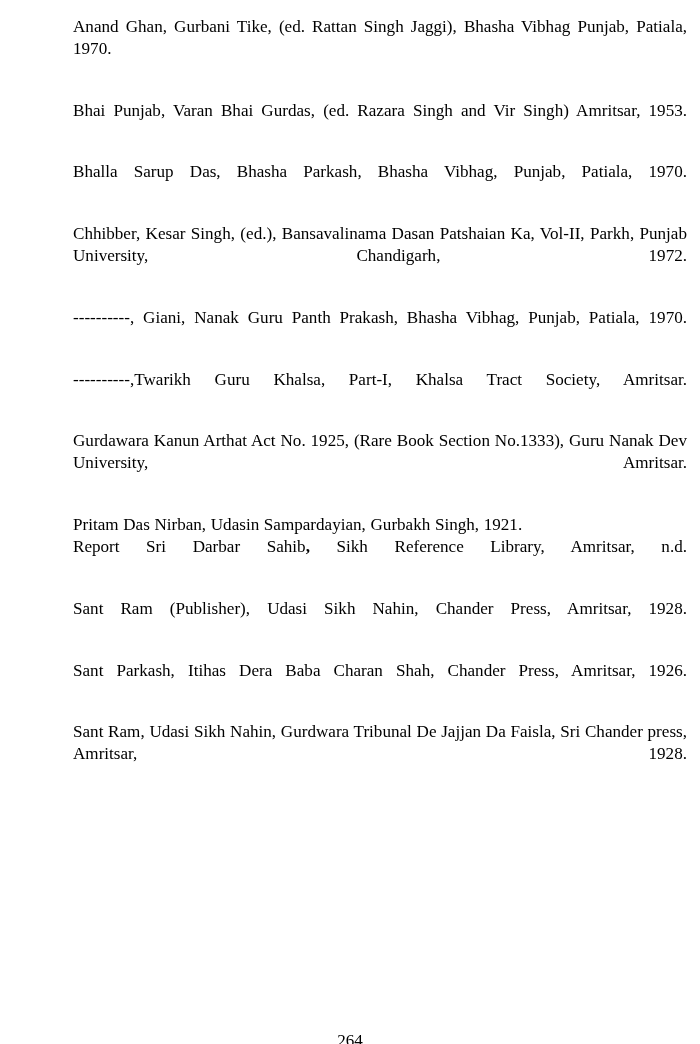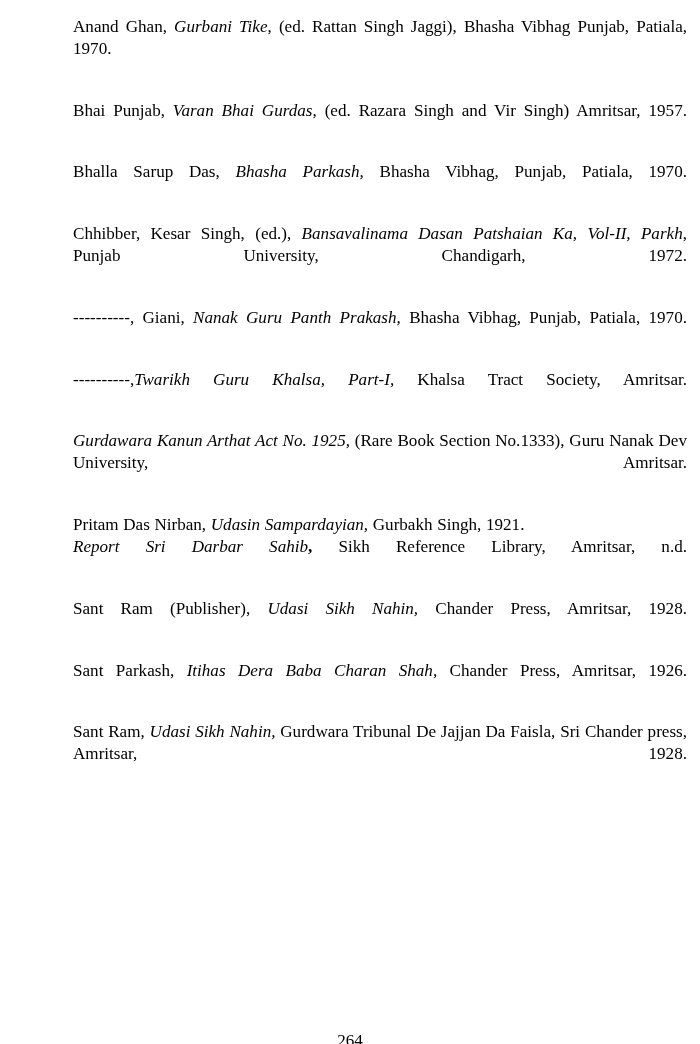--- a/index.html
+++ b/index.html
@@ -41,21 +41,20 @@
   .entry:last-child {
     margin-bottom: 0;
   }
   
   .entry::after {
     content: "";
     display: inline-block;
     width: 100%;
   }
   .seg-italic {
-    font-style: italic;
   }
   .seg-bold {
     font-weight: bold;
   }
   .page-number {
     position: absolute;
     left: 0;
     top: 1030px;
     width: 700px;
     text-align: center;
@@ -63,21 +62,21 @@
     line-height: 22.3px;
     font-family: "Liberation Serif", "DejaVu Serif", serif;
   }
 </style>
 </head>
 <body>
 
 <div class="page">
   <div class="bibliography" id="bibliography-list">
       <p class="entry"><span>Anand Ghan, </span><span class="seg-italic">Gurbani Tike</span><span>, (ed. Rattan Singh Jaggi), Bhasha Vibhag Punjab, Patiala, 1970.</span></p>
-      <p class="entry"><span>Bhai Punjab, </span><span class="seg-italic">Varan Bhai Gurdas</span><span>, (ed. Razara Singh and Vir Singh) Amritsar, 1957.</span></p>
+      <p class="entry"><span>Bhai Punjab, </span><span class="seg-italic">Varan Bhai Gurdas</span><span>, (ed. Razara Singh and Vir Singh) Amritsar, 1953.</span></p>
       <p class="entry"><span>Bhalla Sarup Das, </span><span class="seg-italic">Bhasha Parkash,</span><span> Bhasha Vibhag, Punjab, Patiala, 1970.</span></p>
       <p class="entry"><span>Chhibber, Kesar Singh, (ed.), </span><span class="seg-italic">Bansavalinama Dasan Patshaian Ka, Vol-II, Parkh</span><span>, Punjab University, Chandigarh, 1972.</span></p>
       <p class="entry"><span>----------, Giani, </span><span class="seg-italic">Nanak Guru Panth Prakash,</span><span> Bhasha Vibhag, Punjab, Patiala, 1970.</span></p>
       <p class="entry"><span>----------,</span><span class="seg-italic">Twarikh Guru Khalsa, Part-I,</span><span> Khalsa Tract Society, Amritsar.</span></p>
       <p class="entry"><span class="seg-italic">Gurdawara Kanun Arthat Act No. 1925,</span><span> (Rare Book Section No.1333), Guru Nanak Dev University, Amritsar.</span></p>
       <p class="entry"><span>Pritam Das Nirban, </span><span class="seg-italic">Udasin Sampardayian,</span><span> Gurbakh Singh, 1921.</span><br><span class="seg-italic">Report Sri Darbar Sahib</span><span class="seg-bold">,</span><span> Sikh Reference Library, Amritsar, n.d.</span></p>
       <p class="entry"><span>Sant Ram (Publisher), </span><span class="seg-italic">Udasi Sikh Nahin,</span><span> Chander Press, Amritsar, 1928.</span></p>
       <p class="entry"><span>Sant Parkash, </span><span class="seg-italic">Itihas Dera Baba Charan Shah,</span><span> Chander Press, Amritsar, 1926.</span></p>
       <p class="entry"><span>Sant Ram, </span><span class="seg-italic">Udasi Sikh Nahin,</span><span> Gurdwara Tribunal De Jajjan Da Faisla, Sri Chander press, Amritsar, 1928.</span></p>
     </div>

